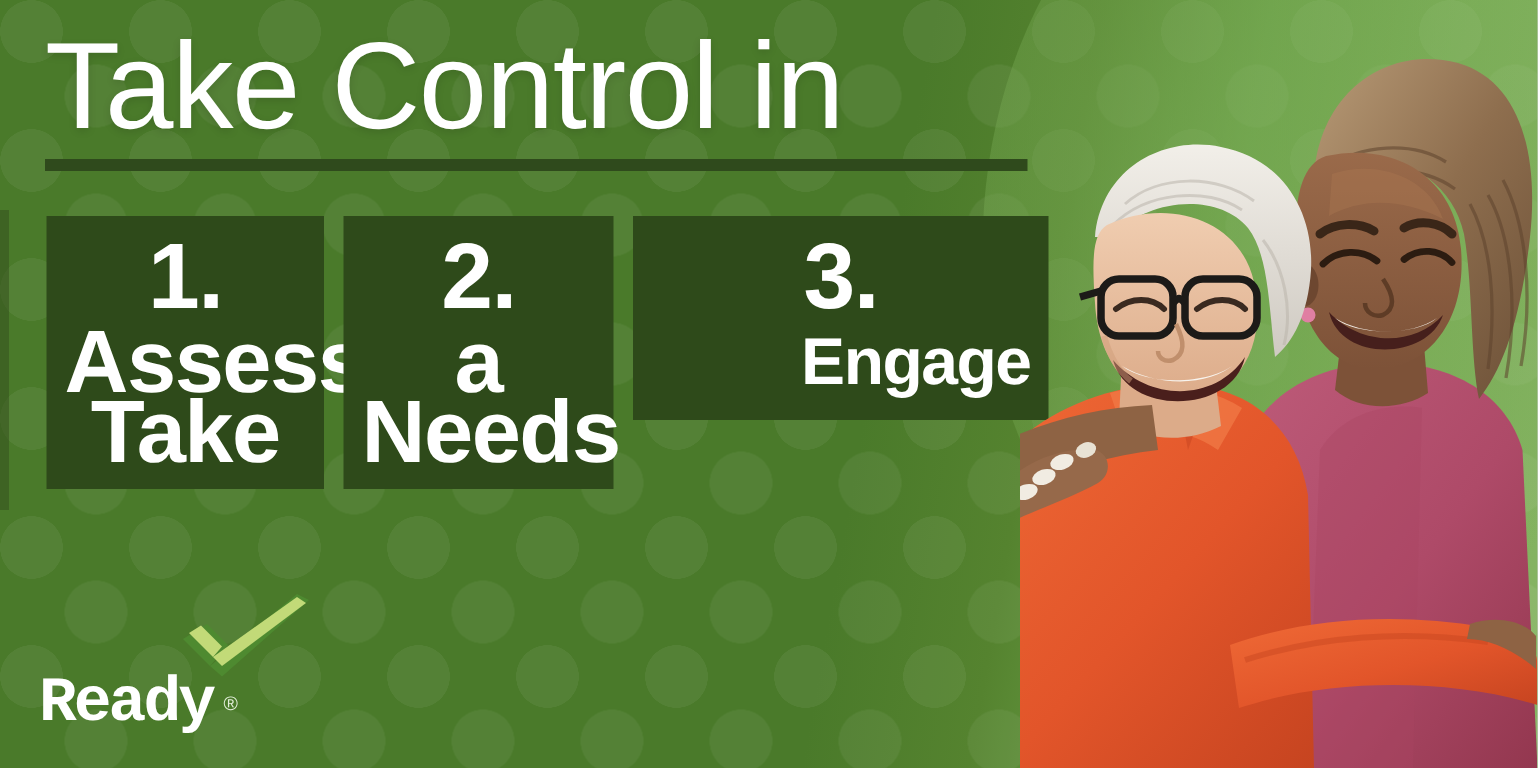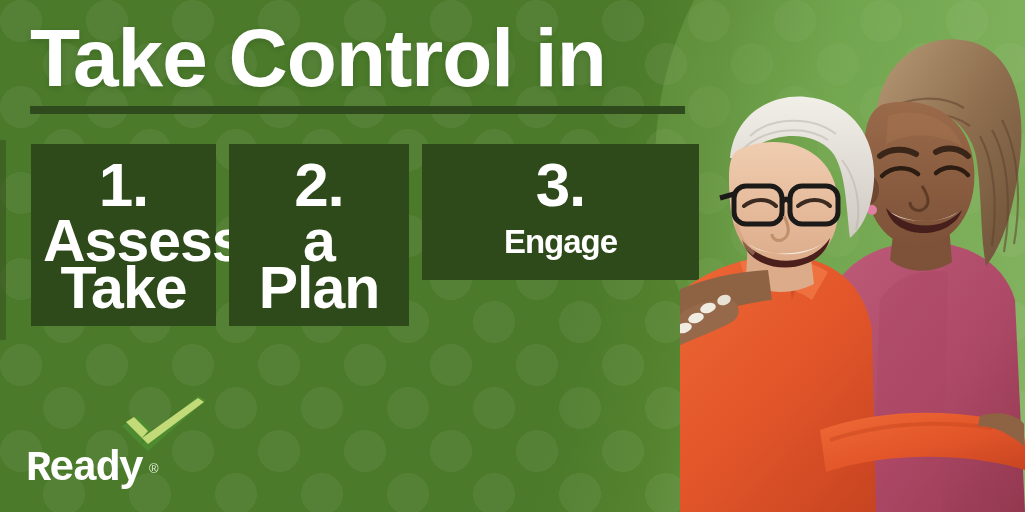--- a/index.html
+++ b/index.html
@@ -66,21 +66,21 @@
 
   
   .headline {
     position: absolute;
     left: 30px;
     top: 14px;
     width: 680px;
     color: #ffffff;
     font-size: 82px;
     line-height: 88px;
-    font-weight: bold;
+    font-weight: normal;
     letter-spacing: -1px;
     white-space: nowrap;
     text-shadow: 0 2px 6px rgba(0,0,0,.12);
   }
 
   .headline-rule {
     position: absolute;
     left: 30px;
     top: 106px;
     width: 655px;
@@ -117,21 +117,21 @@
     letter-spacing: -1px;
     margin-bottom: 2px;
   }
 
   .step-label {
     font-size: 59px;
     line-height: 47px;
     font-weight: bold;
     letter-spacing: -1px;
   }
-  .step-3 .step-label { font-size: 33px; line-height: 48px; }
+  .step-3 .step-label { font-size: 44px; line-height: 48px; text-align: right; }
 
   
   .logo {
     position: absolute;
     left: 26px;
     top: 396px;
     width: 190px;
     height: 100px;
   }
   .logo-check {
@@ -190,21 +190,21 @@
       <div class="step-num">1.</div>
       <div class="step-label">
         <div>Assess</div>
         <div>Take</div>
       </div>
     </div>
 
     <div class="step step-2">
       <div class="step-num">2.</div>
       <div class="step-label">
-        <div>a Plan</div>
+        <div>a Needs</div>
       </div>
     </div>
 
     <div class="step step-3">
       <div class="step-num">3.</div>
       <div class="step-label">
         <div>Engage</div>
       </div>
     </div>
 

